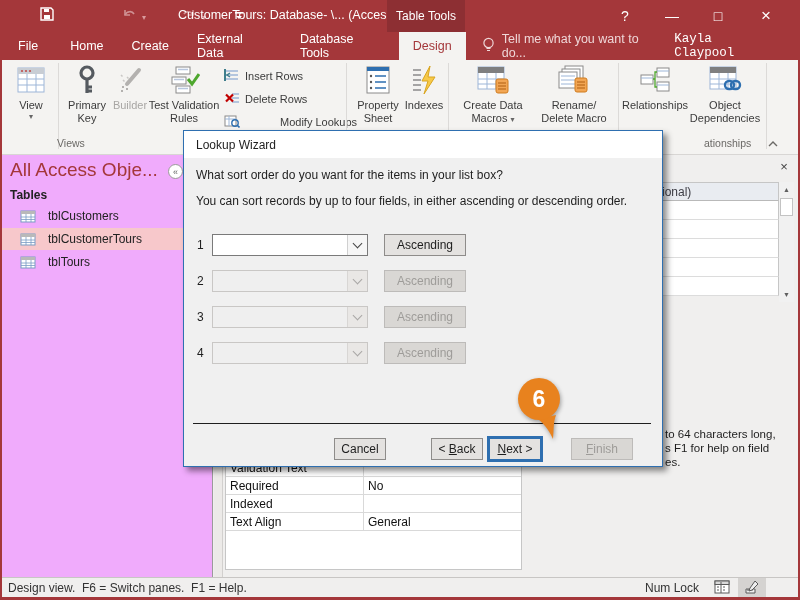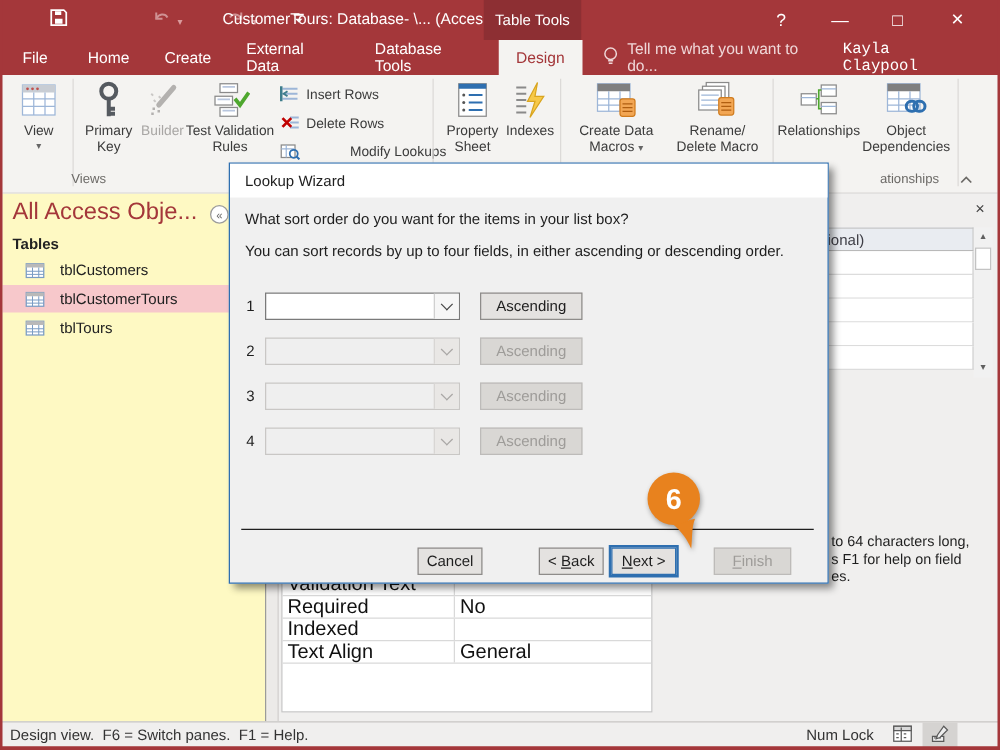--- a/index.html
+++ b/index.html
@@ -34,21 +34,21 @@
   .bigbtn .ic { height:34px; display:flex; align-items:center; justify-content:center; margin-bottom:2px; }
   .bigbtn.disabled { color:#a8a6a4; }
   .smallbtn { position:absolute; left:222px; height:20px; display:flex; align-items:center; gap:5px; font-size:11px; color:#3b3b3b; }
   .gsep { position:absolute; top:3px; height:86px; width:1px; background:#dcdad8; }
   .glabel { position:absolute; top:77px; font-size:10.5px; color:#6b6966;margin-left:42px; }
   .chev-up { position:absolute; left:766px; top:80px; width:10px; height:7px; }
   .chev-up svg { display:block; }
 
   
   .work { position:absolute; left:2px; top:155px; width:796px; height:422px; background:#f0efee; }
-  .navpane { position:absolute; left:0; top:0; width:211px; height:428px; background:#fef9c3; border-right:1px solid #9b9b9b; }
+  .navpane { position:absolute; left:0; top:0; width:211px; height:428px; background:#f0abfc; border-right:1px solid #9b9b9b; }
   .nav-title { position:absolute; left:8px; top:4px; font-size:19px; color:#a4373a; white-space:nowrap; }
   .nav-shutter { position:absolute; left:166px; top:9px; width:15px; height:15px; border:1px solid #9b9b9b; border-radius:50%;
                  font-size:9px; color:#666; display:flex; align-items:center; justify-content:center; background:#fff; }
   .nav-section { position:absolute; left:8px; top:33px; font-size:12px; font-weight:bold; color:#222; }
   .nav-item { position:absolute; left:0; width:211px; height:22px; display:flex; align-items:center; font-size:12px; color:#222; }
   .nav-item .tic { margin-left:18px; margin-right:12px; }
   .nav-item.sel { background:#f7c8cb; }
   .splitter { position:absolute; left:212px; top:0; width:9px; height:422px; background:#eceae8; border-right:1px solid #d2d0ce; }
 
   
@@ -57,21 +57,21 @@
               font-size:12px; color:#3e3e46; display:flex; align-items:center; padding-left:3px; }
   .gridrow { height:19px; border-bottom:1px solid #dcdcdc; background:#fff; border-left:1px solid #c6c6c6; border-right:1px solid #c6c6c6; }
   .vscroll { position:absolute; left:777px; top:27px; width:15px; height:120px; background:#f1f1f1; z-index:1; }
   .varrow { position:absolute; left:0; width:15px; height:15px; color:#5f5f5f; font-size:7px; display:flex; align-items:center; justify-content:center; }
   .vthumb { position:absolute; left:1px; top:16px; width:13px; height:18px; background:#fff; border:1px solid #c3c3c3; }
   .panel-close { position:absolute; left:772px; top:2px; width:20px; height:18px; color:#444; font-size:13px;
                  display:flex; align-items:center; justify-content:center; z-index:1; }
 
   
   .proptable { position:absolute; left:223px; top:303px; width:297px; height:112px; background:#fff; border:1px solid #c6c6c6; z-index:1; }
-  .prow { height:18px; display:flex; border-bottom:1px solid #d9d9d9; font-size:16px; color:#111; }
+  .prow { height:18px; display:flex; border-bottom:1px solid #d9d9d9; font-size:12px; color:#111; }
   .prow .pl { width:138px; border-right:1px solid #d9d9d9; padding-left:4px; display:flex; align-items:center; }
   .prow .pv { flex:1; padding-left:4px; display:flex; align-items:center; }
   .helptext { position:absolute; left:663px; top:272px; width:130px; font-size:11.5px; color:#1e1e1e; line-height:14px; z-index:1; }
 
   
   .statusbar { position:absolute; left:0; top:577px; width:800px; height:21px; background:#f0efee; border-top:1px solid #c8c6c4; font-size:12px; color:#333; }
   .status-left { position:absolute; left:8px; top:3px; white-space:pre; }
   .numlock { position:absolute; left:645px; top:3px; }
   .sv-btn { position:absolute; top:0px; width:28px; height:20px; display:flex; align-items:center; justify-content:center; }
   .sv-btn.pressed { background:#d5d3d1; }

